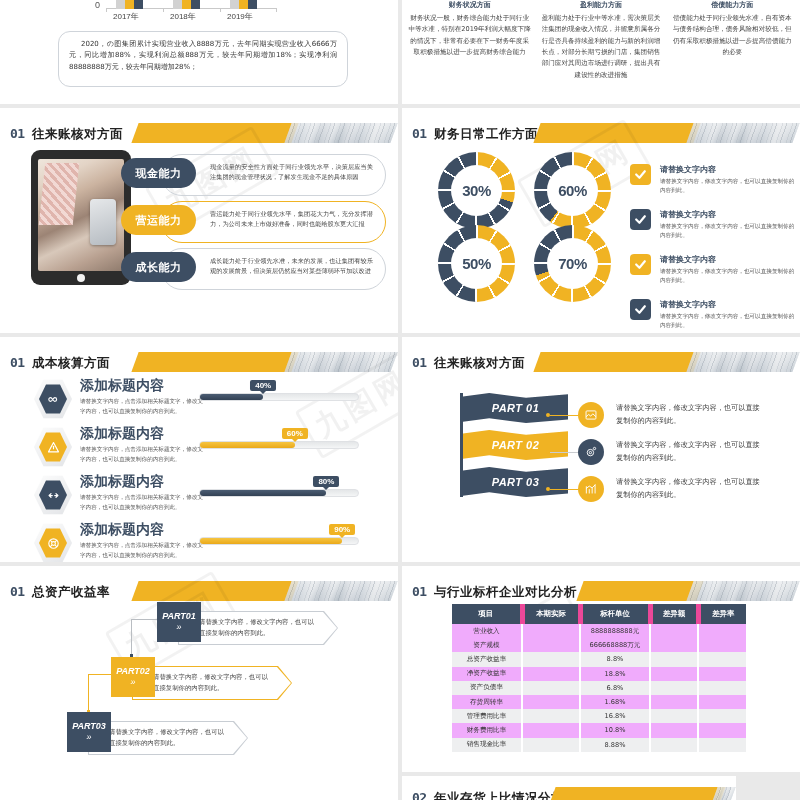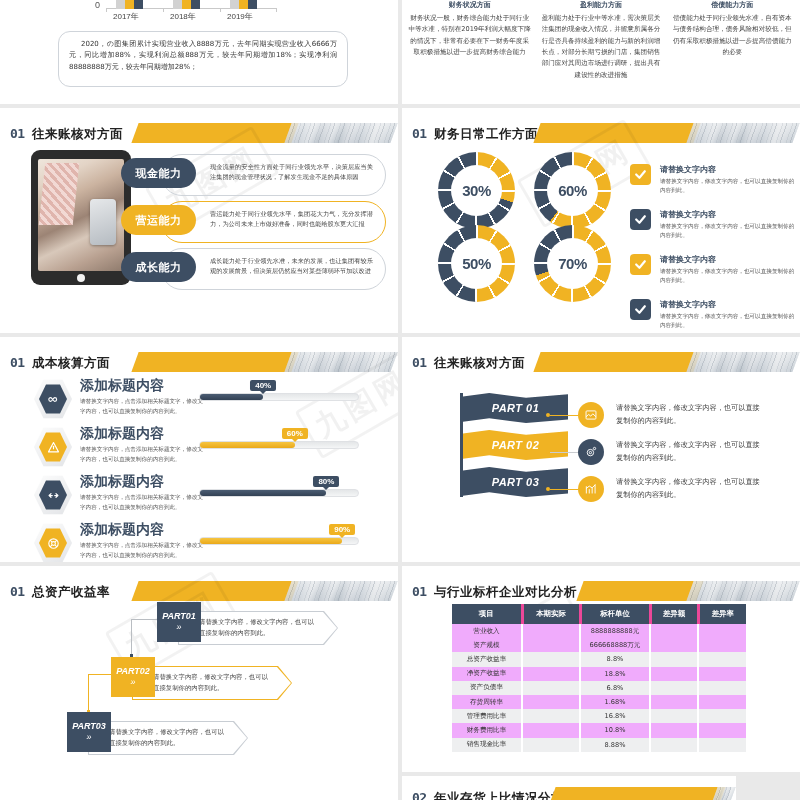--- a/index.html
+++ b/index.html
@@ -243,21 +243,21 @@
     font-family:"DejaVu Sans","Liberation Sans",sans-serif;}
   .conn{ position:absolute; background:#b9bdc2; }
   .conn.y{ background:#f0b323; }
   .connd{ position:absolute; width:3px; height:3px; background:#3d4e63; }
 
   
   #s8{ left:402px; top:566px; width:398px; height:206px; }
   table.cmp{ position:absolute; left:50px; top:38px; width:294px; border-collapse:collapse; }
   table.cmp th{
     background:#3d4e63; color:#fff; font-size:7.4px; font-weight:bold;
-    padding:5px 0; text-align:center; border-right:3px solid #ec4899;
+    padding:5px 0; text-align:center; border-right:5px solid #ec4899;
   }
   table.cmp th:last-child{ border-right:0; }
   table.cmp td{
     font-size:6.6px; text-align:center; padding:2.6px 0; color:#333; border-right:2px solid #fff;
     font-family:"DejaVu Sans","Liberation Sans",sans-serif;
   }
   table.cmp td:last-child{ border-right:0; }
   table.cmp tr.odd td{ background:#f0abfc; }
   table.cmp tr.even td{ background:#eeeff0; }
   table.cmp col.c0{ width:70px; } table.cmp col.c1{ width:58px; }

